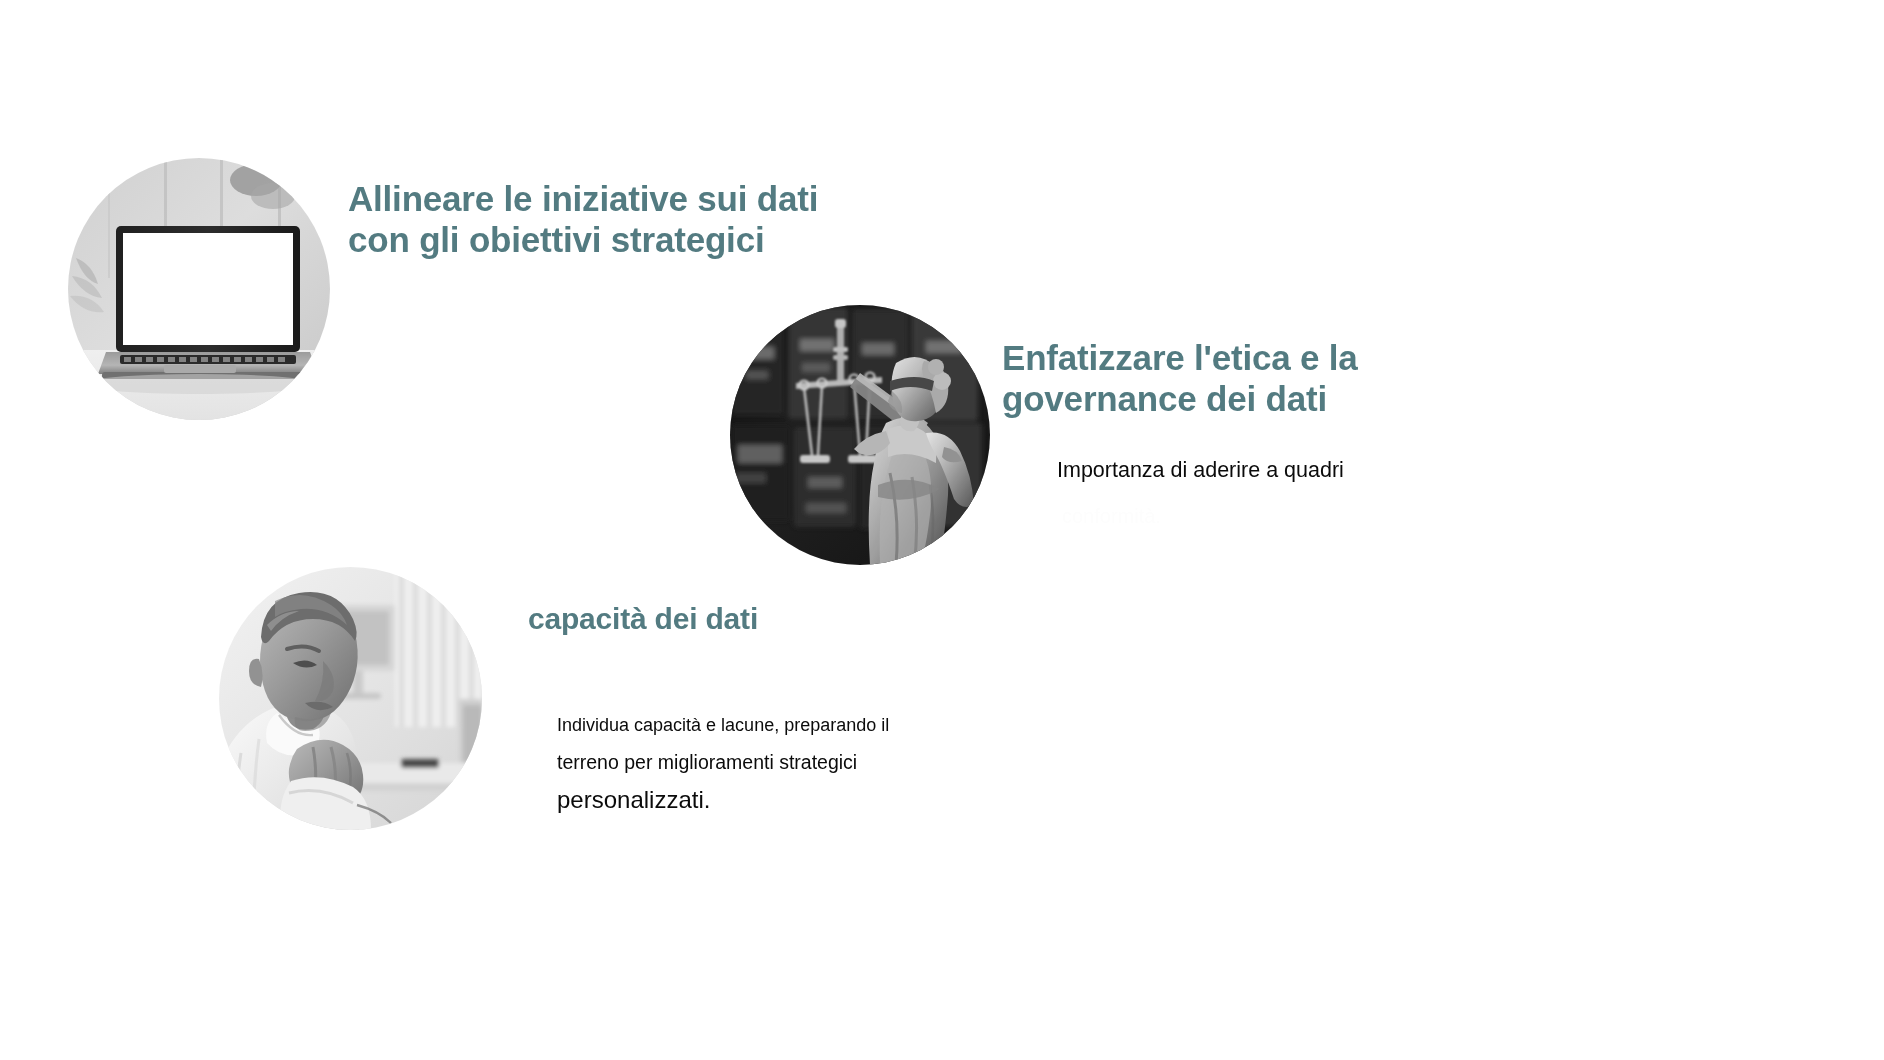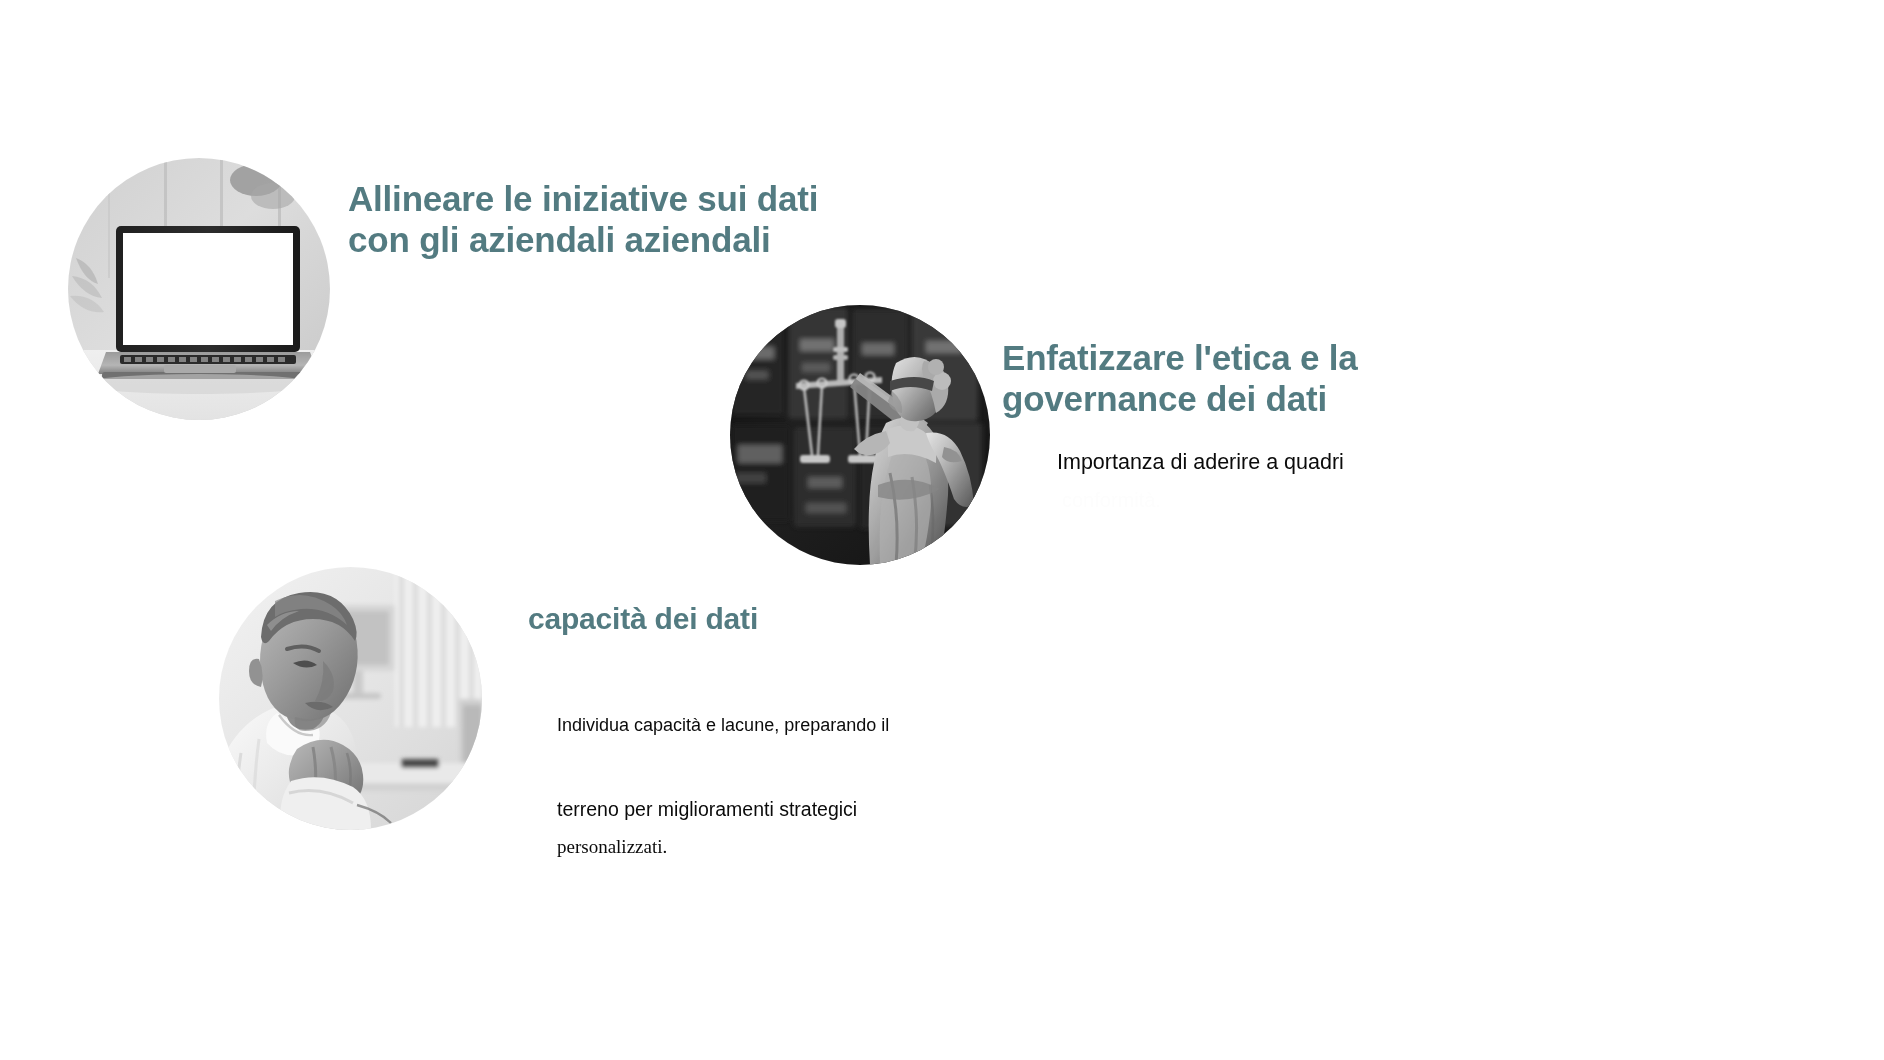--- a/index.html
+++ b/index.html
@@ -53,33 +53,33 @@
   
   #circle-1 { left: 68px;  top: 158px;  width: 262px; height: 262px; }
   #heading-1 { left: 348px; top: 178px; font-size: 35px; line-height: 41px; }
   #body-1 { left: 368px; top: 290px; }
   #body-1 .bline { font-size: 21.5px; line-height: 45px; }
 
   
   #circle-2 { left: 730px; top: 305px; width: 260px; height: 260px; }
   #heading-2 { left: 1002px; top: 337px; font-size: 35px; line-height: 41px; }
   #body-2 { left: 1057px; top: 443px; }
-  #body-2 .bline { font-size: 21.5px; line-height: 38px; }
+  #body-2 .bline { font-size: 21.5px; line-height: 38px; margin-top: 8px; }
   #body-2 .bline-indent { padding-left: 5px; }
   #body-2 .bline-faded { color: #fdfdfd; font-size: 20px; }
 
   
   #circle-3 { left: 219px; top: 567px; width: 263px; height: 263px; }
   #heading-3 { left: 524px; top: 598px; font-size: 30px; line-height: 42px; }
   #heading-3 .hline-indent { padding-left: 4px; }
   #body-3 { left: 557px; top: 707px; }
   #body-3 .bline { line-height: 37px; }
   #body-3 .bline-1 { font-size: 18px; }
-  #body-3 .bline-2 { font-size: 19.5px; margin-top: 47px; }
-  #body-3 .bline-3 { font-size: 19px; font-family: Liberation Serif, serif; }
+  #body-3 .bline-2 { font-size: 19.5px; }
+  #body-3 .bline-3 { font-size: 24px; }
 </style>
 </head>
 <body>
 
 <div id="slide">
 
   <div class="photo-circle" id="circle-1">
     <svg viewBox="0 0 262 262" preserveAspectRatio="xMidYMid slice" aria-hidden="true">
       <defs>
         <linearGradient id="wall1" x1="0" y1="0" x2="1" y2="1">
@@ -146,21 +146,21 @@
       </g>
 
       <rect x="96" y="207" width="72" height="8" rx="2" fill="#a9aaab"></rect>
 
       <ellipse cx="131" cy="226" rx="118" ry="10" fill="#cdcece" opacity="0.55"></ellipse>
     </svg>
   </div>
 
   <div class="heading" id="heading-1">
     <span class="hline">Allineare le iniziative sui dati</span>
-    <span class="hline">con gli aziendali aziendali</span>
+    <span class="hline">con gli obiettivi strategici</span>
   </div>
 
 
   <div class="photo-circle" id="circle-2">
     <svg viewBox="0 0 260 260" preserveAspectRatio="xMidYMid slice" aria-hidden="true">
       <defs>
         <linearGradient id="bgdark2" x1="0" y1="0" x2="1" y2="1">
           <stop offset="0%" stop-color="#0d0d0d"></stop>
           <stop offset="40%" stop-color="#232323"></stop>
           <stop offset="100%" stop-color="#141414"></stop>

